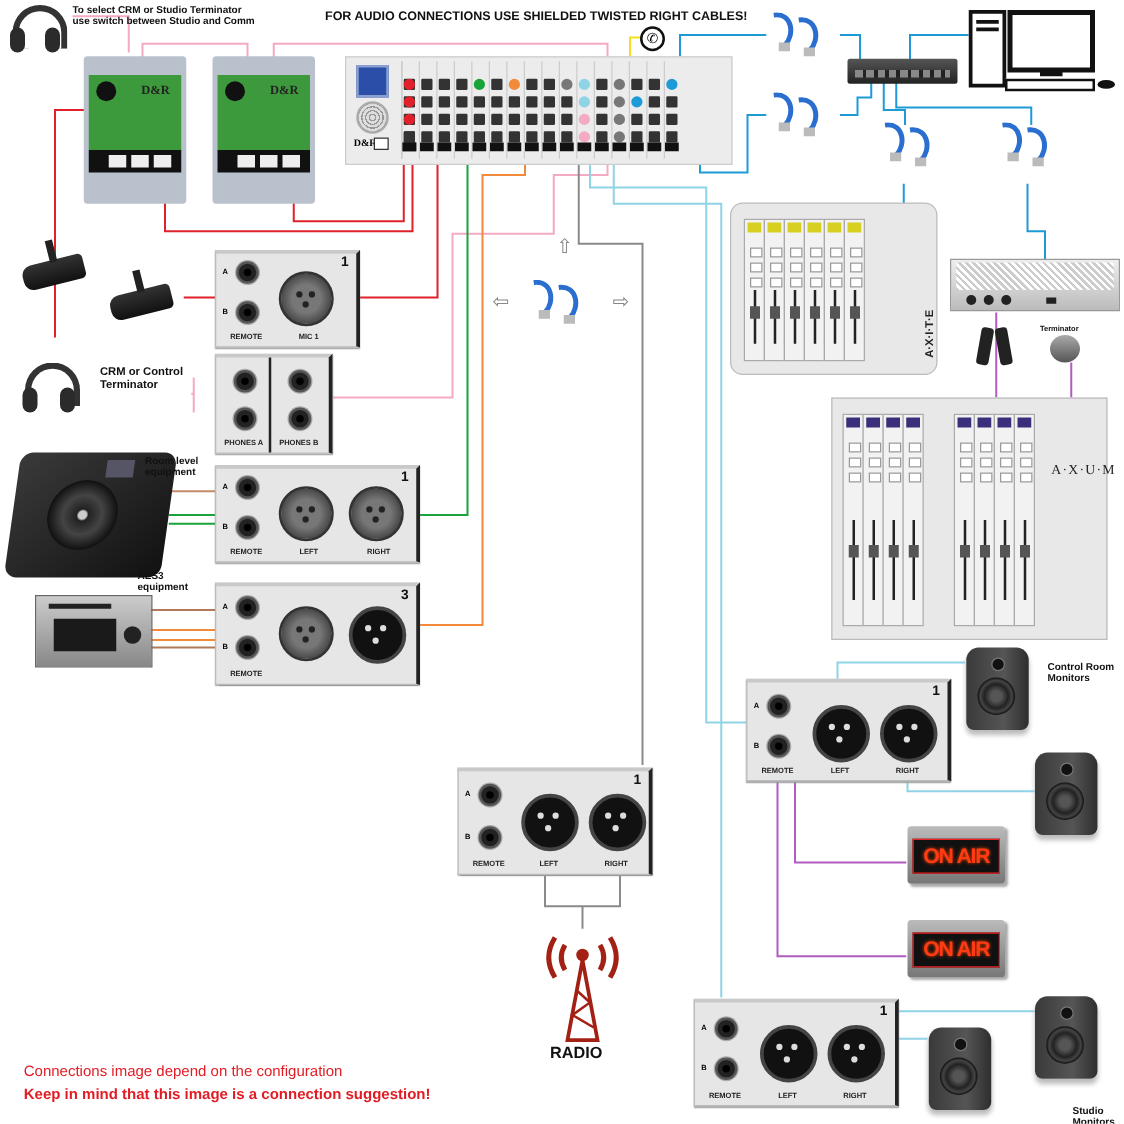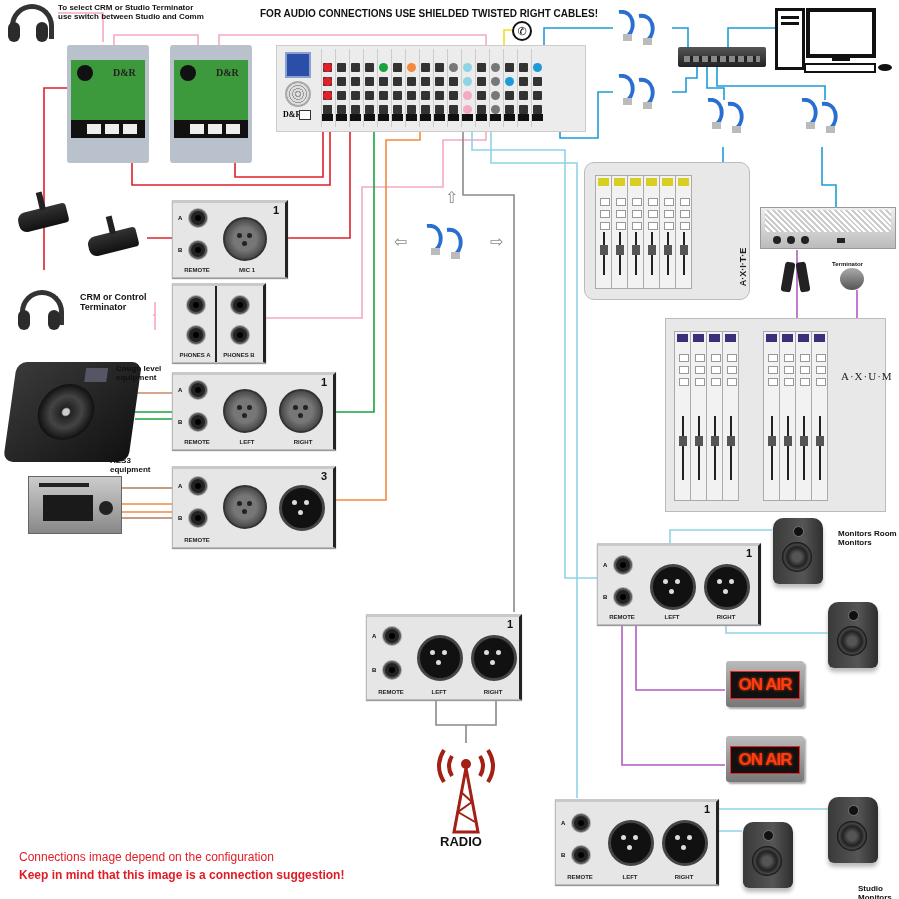--- a/index.html
+++ b/index.html
@@ -113,30 +113,30 @@
 <div class="title">FOR AUDIO CONNECTIONS USE SHIELDED TWISTED RIGHT CABLES!</div>
 <div class="lbl" style="left:58px;top:3px;">
   <div>To select CRM or Studio Terminator</div>
   <div>use switch between Studio and Comm</div>
 </div>
 <div class="lbl" style="left:80px;top:292px;font-size:9px;">
   <div>CRM or Control</div>
   <div>Terminator</div>
 </div>
 <div class="lbl" style="left:116px;top:364px;">
-  <div>Cough level</div>
+  <div>Room level</div>
   <div>equipment</div>
 </div>
 <div class="lbl" style="left:110px;top:456px;">
   <div>AES3</div>
   <div>equipment</div>
 </div>
 <div class="lbl" style="left:832px;top:261px;font-size:6px;">Terminator</div>
 <div class="lbl" style="left:838px;top:529px;">
-  <div>Monitors Room</div>
+  <div>Control Room</div>
   <div>Monitors</div>
 </div>
 <div class="lbl" style="left:858px;top:884px;">
   <div>Studio</div>
   <div>Monitors</div>
 </div>
 <div class="note1">Connections image depend on the configuration</div>
 <div class="note2">Keep in mind that this image is a connection suggestion!</div>
 
 <div class="hp" style="left:6px;top:4px;">

